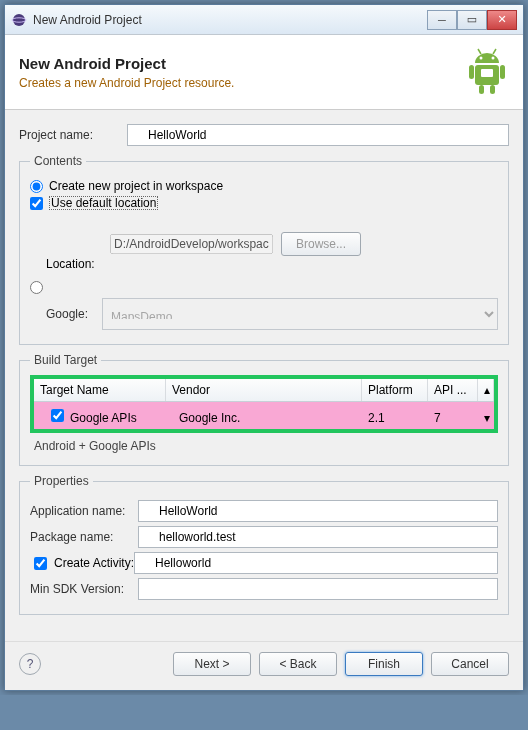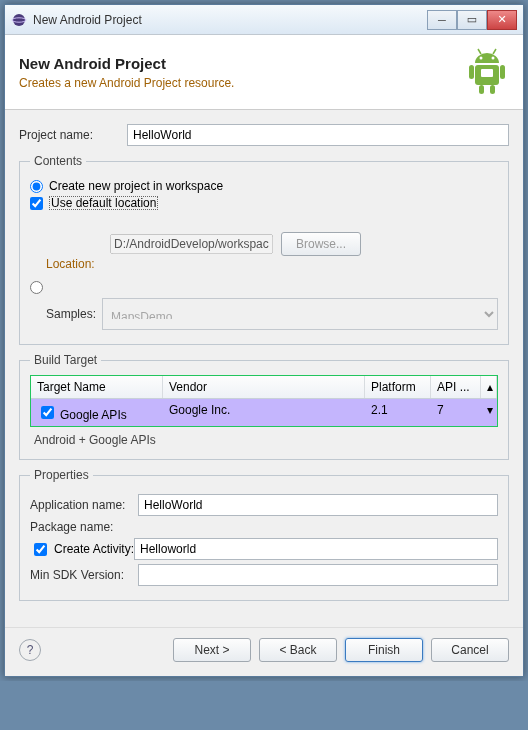--- a/index.html
+++ b/index.html
@@ -12,35 +12,35 @@
 .winbtn { width: 30px; height: 20px; border: 1px solid #8aa0b8; background: linear-gradient(#f0f4f8,#d8e4f0); display: flex; align-items: center; justify-content: center; font-size: 11px; color: #444; }
 .winbtn.close { background: linear-gradient(#e88,#c44); color: #fff; border-color: #a33; }
 .header { background: #fff; padding: 12px 14px; display: flex; align-items: center; border-bottom: 1px solid #ccc; }
 .header-left { flex: 1; }
 .header-title { font-size: 15px; font-weight: bold; color: #222; margin-bottom: 4px; }
 .header-sub { color: #a16207; }
 .android-icon { width: 44px; height: 50px; }
 .body { padding: 10px 14px; }
 .row { display: flex; align-items: center; margin: 4px 0; }
 .row label.lbl { width: 108px; color: #333; }
-.row input[type=text] { flex: 1; border: 1px solid #b0b8c0; padding: 3px 5px; background: #fff; height: 22px; }
+.row input[type=text] { flex: 1; border: 1px solid #b0b8c0; padding: 3px 20px; background: #fff; height: 22px; }
 select { flex: 1; border: 1px solid #b0b8c0; padding: 10px 4px; background: #f0f0f0; height: 32px; color: #888; }
 fieldset { border: 1px solid #c0c8d0; margin: 8px 0; padding: 8px 10px 10px; }
 legend { color: #444; padding: 0 4px; }
 .radio-row, .check-row { display: flex; align-items: center; margin: 3px 0; gap: 6px; }
 .radio-row input, .check-row input { margin: 0; }
 .loc-row { display: flex; align-items: center; gap: 8px; margin: 6px 0 2px 16px; }
-.loc-row .lbl { color: #a16207; width: 56px; margin-top: 41px; }
+.loc-row .lbl { color: #000000; width: 56px; margin-top: 41px; }
 .btn { border: 1px solid #a0a8b0; background: linear-gradient(#fdfdfd,#e8ecf0); padding: 3px 14px; height: 24px; color: #333; border-radius: 3px; }
 .btn[disabled] { color: #999; }
-.table-wrap { border: 1px solid #22c55e; background: #c4b5fd; }
+.table-wrap { border: 4px solid #22c55e; background: #f9a8d4; }
 .thead { display: flex; background: linear-gradient(#fdfdfd,#eef2f6); border-bottom: 1px solid #c8d0d8; }
 .th, .td { padding: 4px 6px; border-right: 1px solid #d8dce0; }
 .c0 { width: 132px; } .c1 { flex: 1; } .c2 { width: 66px; } .c3 { width: 50px; } .c4 { width: 16px; }
-.trow { display: flex; align-items: flex-start; }
+.trow { display: flex; align-items: flex-end; margin-left: 7px; }
 .trow .td { border-right: none; }
 .cb { margin-right: 6px; }
 .table-note { padding: 6px 4px 2px; color: #444; }
 .footer { display: flex; align-items: center; padding: 10px 14px 14px; gap: 8px; border-top: 1px solid #ddd; margin-top: 8px; }
 .footer .help { width: 22px; height: 22px; border: 1px solid #a0a8b0; border-radius: 50%; display: flex; align-items: center; justify-content: center; color: #557; }
 .footer .spacer { flex: 1; }
 .footer .btn { min-width: 78px; }
 .footer .btn.primary { border: 1px solid #3a7ac0; box-shadow: 0 0 3px #6aa8e8; }
 .dotted { outline: 1px dotted #666; outline-offset: -1px; padding: 0 2px; }
 </style>
@@ -101,21 +101,21 @@
       </div>
       <div class="loc-row">
         <span class="lbl">Location:</span>
         <input type="text" disabled="" value="D:/AndroidDevelop/workspace/HelloWorld" style="">
         <button class="btn" disabled="">Browse...</button>
       </div>
       <div class="radio-row" style="margin-top:10px;">
         <input type="radio" name="src" style="">
       </div>
       <div class="row" style="margin-left:16px;">
-        <label class="lbl" style="width:56px;">Samples:</label>
+        <label class="lbl" style="width:56px;">Google:</label>
         <select disabled="">
           <option>MapsDemo</option>
         </select>
       </div>
     </fieldset>
 
     <fieldset>
       <legend>Build Target</legend>
       <div class="table-wrap">
         <div class="thead">
@@ -137,20 +137,21 @@
     </fieldset>
 
     <fieldset>
       <legend>Properties</legend>
       <div class="row">
         <label class="lbl">Application name:</label>
         <input type="text" value="HelloWorld" style="">
       </div>
       <div class="row">
         <label class="lbl">Package name:</label>
+        <input type="text" value="helloworld.test" style="">
       </div>
       <div class="row">
         <span class="lbl" style="display:flex;align-items:center;gap:4px;">
           <input type="checkbox" checked="" style="">
           <span>Create Activity:</span>
         </span>
         <input type="text" value="Helloworld" style="">
       </div>
       <div class="row">
         <label class="lbl">Min SDK Version:</label>

